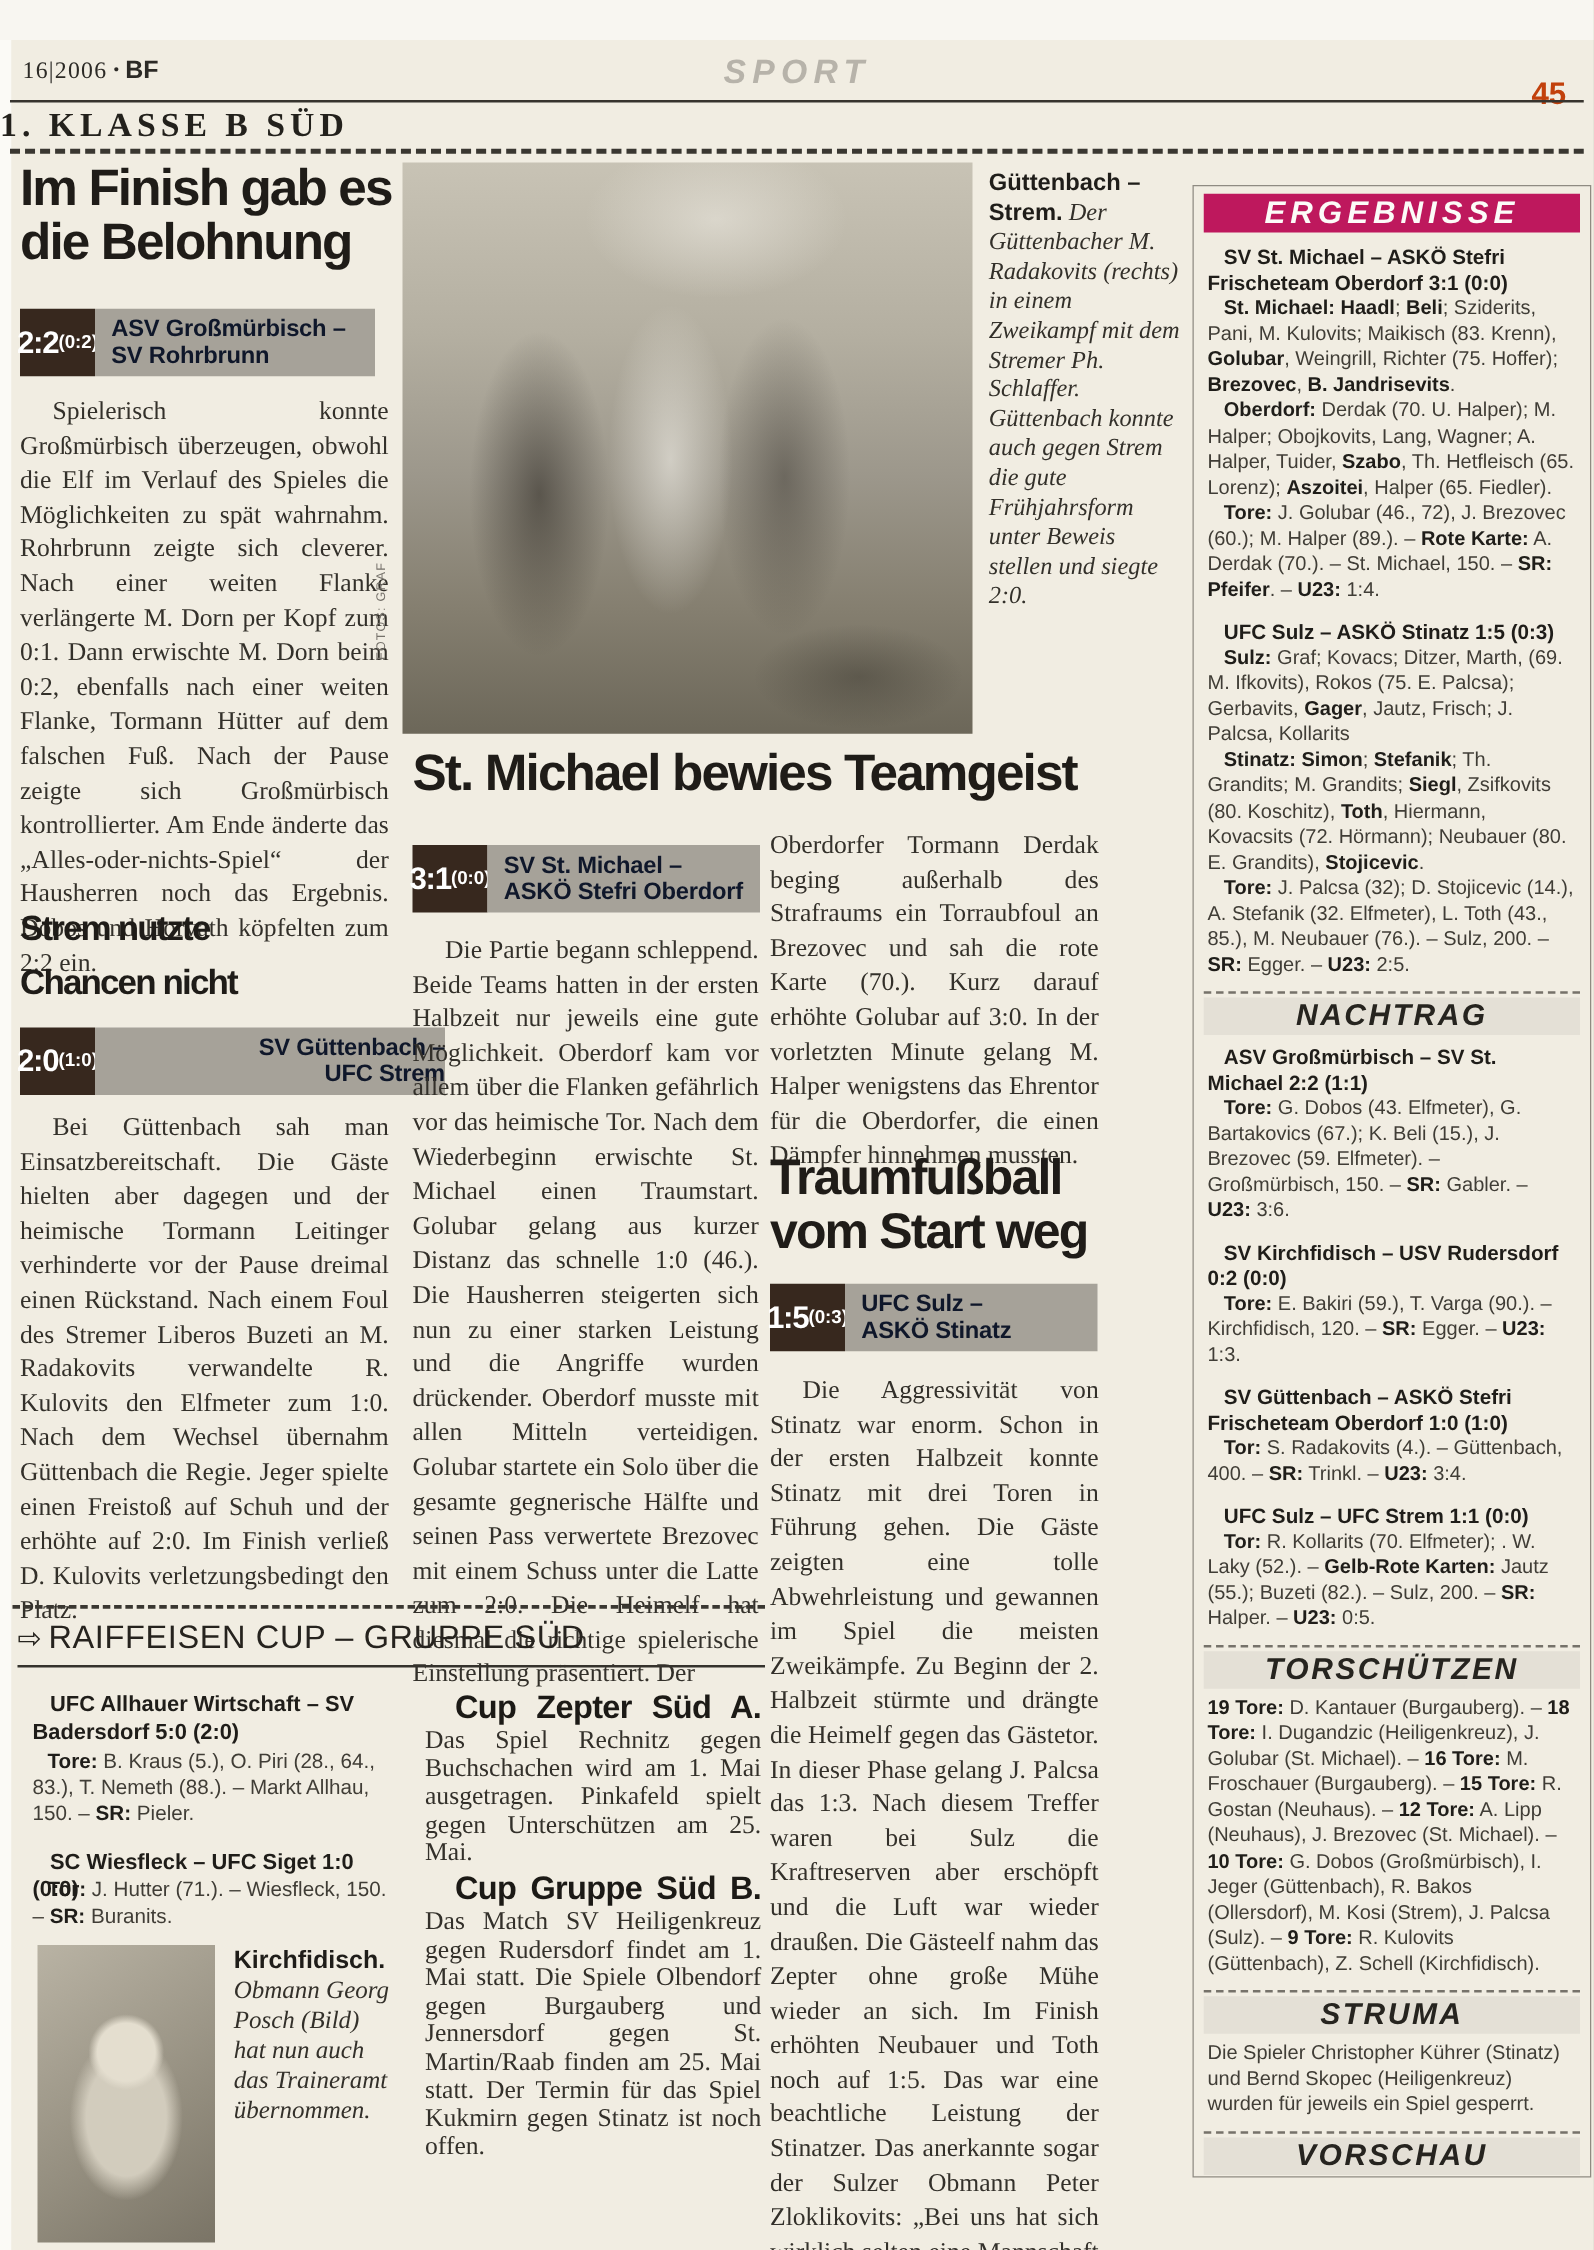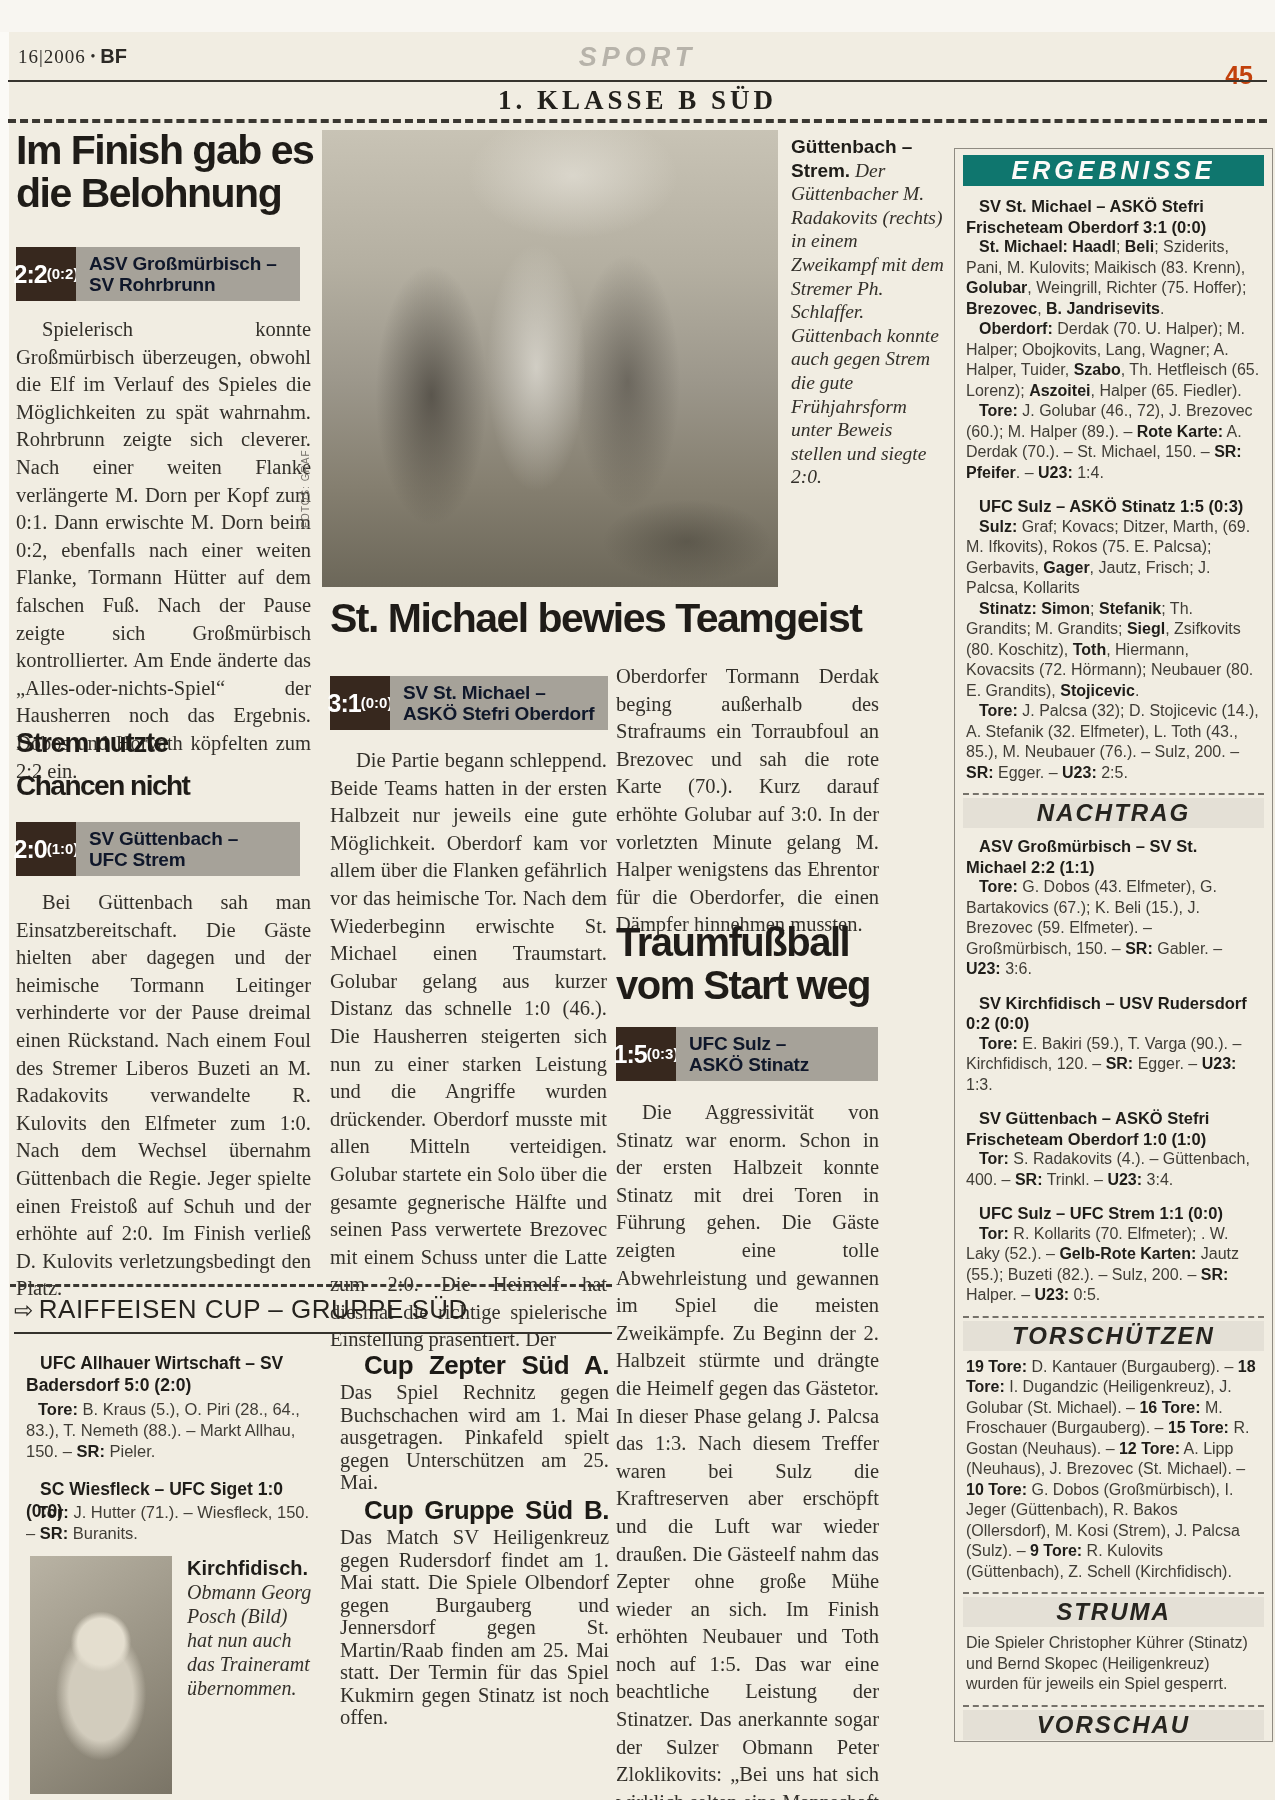--- a/index.html
+++ b/index.html
@@ -10,36 +10,36 @@
 
   
   .edition{position:absolute;left:18px;top:45px;font:19px "Liberation Serif",serif;color:#2c2a26;z-index:2;}
   .ed-num{letter-spacing:1px;}
   .ed-dot{font-size:14px;vertical-align:2px;}
   .ed-bf{font:bold 20px "Liberation Sans",sans-serif;}
   .sport{position:absolute;left:0;right:0;top:42px;text-align:center;z-index:2;
          font:bold italic 27px "Liberation Sans",sans-serif;color:#b7b3aa;letter-spacing:5px;}
   .pagenum{position:absolute;right:22px;top:41px;font:bold 25px "Liberation Sans",sans-serif;color:#c2410c;z-index:2;margin-top:20px;}
   .rule{position:absolute;left:8px;right:8px;top:80px;height:2px;background:#37342e;z-index:2;}
-  .league{position:absolute;left:0;right:0;top:85px;text-align:center;z-index:2;
+  .league{position:absolute;left:0;right:0;top:85px;text-align:left;z-index:2;
           font:600 27px "Liberation Serif",serif;letter-spacing:4px;color:#23211c;}
   .dl-top{position:absolute;left:8px;right:8px;top:119px;border-top:4px dashed #3a3731;}
 
   
   .hl{position:absolute;margin:0;font-family:"Liberation Sans",sans-serif;font-weight:bold;
       color:#1f1c18;letter-spacing:-1.5px;}
   .hl1{left:16px;top:129px;font-size:41px;line-height:43px;}
   .hl2{left:16px;top:721px;font-size:28px;line-height:43px;}
   .hl3{left:330px;top:596px;font-size:41px;line-height:44px;width:560px;white-space:nowrap;letter-spacing:-1.5px;}
   .hl4{left:616px;top:921px;font-size:40px;line-height:43px;}
 
   
   .scorebox{position:absolute;display:flex;height:54px;}
   .sb1{left:16px;top:247px;width:284px;}
-  .sb2{left:16px;top:822px;width:284px;}
+  .sb2{left:16px;top:822px;width:340px;text-align:right;}
   .sb3{left:330px;top:676px;width:278px;}
   .sb4{left:616px;top:1027px;width:262px;}
   .sb-left{width:60px;background:#37281e;color:#fff;display:flex;flex-direction:row;
            align-items:center;justify-content:center;flex:0 0 60px;}
   .sb-score{font:bold 25px/25px "Liberation Sans",sans-serif;letter-spacing:-1px;}
   .sb-half{font:bold 15px/18px "Liberation Sans",sans-serif;}
   .sb-right{flex:1;background:#a6a299;color:#0f172a;font:bold 19px/21px "Liberation Sans",sans-serif;
             letter-spacing:-0.2px;padding:6px 0 0 13px;}
 
   
@@ -92,21 +92,21 @@
 
   .cup-par{position:absolute;margin:0;text-align:justify;text-indent:24px;
            font:20.5px/22.5px "Liberation Serif",serif;color:#33302a;}
   .cup-a{left:340px;top:1350px;width:269px;}
   .cup-b{left:340px;top:1495px;width:269px;}
   .cup-lead{font:bold 26px "Liberation Sans",sans-serif;letter-spacing:-.5px;color:#1c1a16;}
 
   
   .rb{position:absolute;left:954px;top:148px;width:319px;height:1594px;border:1px solid #8f8b82;
       box-sizing:border-box;padding:6px 11px 0;overflow:hidden;}
-  .rb-bar{background:#0f766e;color:#fcfbf8;font:bold italic 25px/31px "Liberation Sans",sans-serif;
+  .rb-bar{background:#be185d;color:#fcfbf8;font:bold italic 25px/31px "Liberation Sans",sans-serif;
           text-align:center;letter-spacing:4px;margin:0 -3px 8px;}
   .rb-sub{background:#e4e0d6;color:#26241f;font:bold italic 24px/30px "Liberation Sans",sans-serif;
           text-align:center;letter-spacing:2px;margin:3px -3px 6px;}
   .rb-dash{border-top:2px dashed #76726a;margin:10px -3px 0;}
   .rb p{margin:0;font:16px/20.5px "Liberation Sans",sans-serif;color:#403d36;text-indent:13px;}
   .rb p.mh{font-weight:bold;color:#1f1d19;padding-top:13px;font-size:16.5px;}
   .rb p b{color:#1f1d19;}
 </style>
 </head>
 <body>

